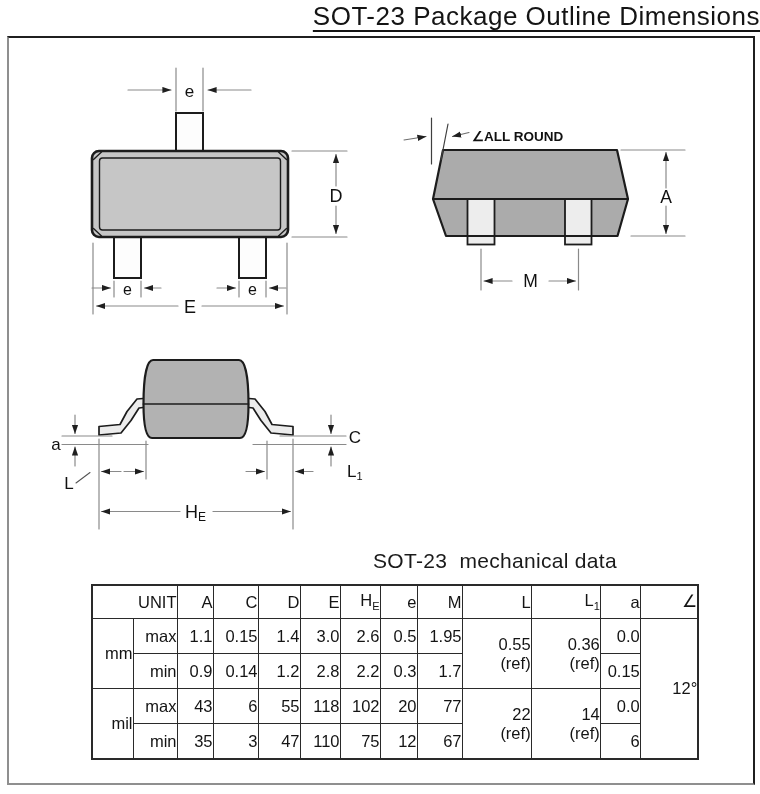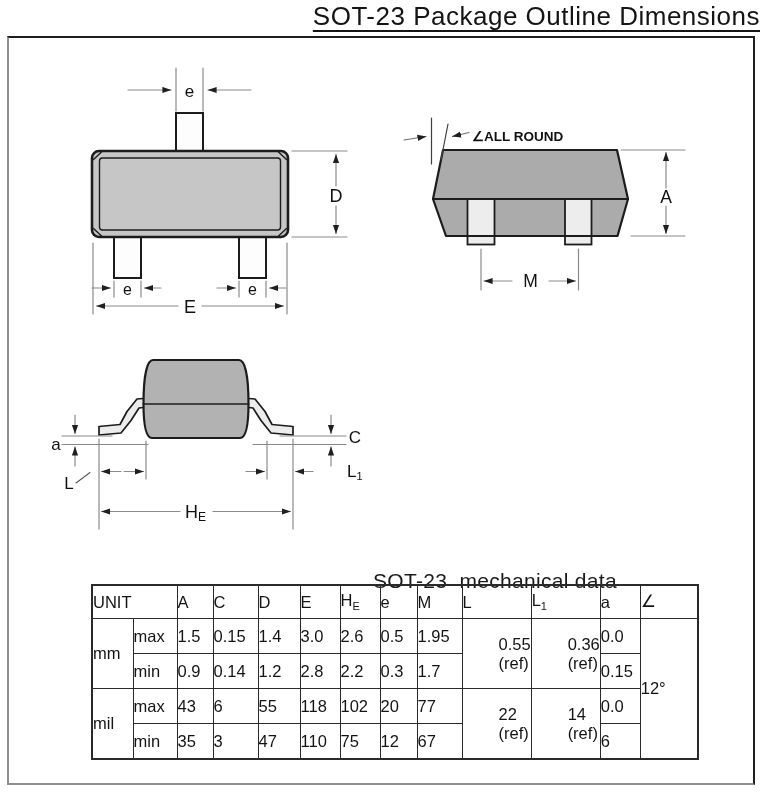--- a/index.html
+++ b/index.html
@@ -16,30 +16,30 @@
   .frame {
     position:absolute; left:7px; top:36px; width:744px; height:745px;
     border-style:solid; border-width:2px;
     border-color:#1f1f1f #1f1f1f #8f8f8f #8f8f8f;
     background:#ffffff;
   }
   svg.drawings { position:absolute; left:0; top:0; width:760px; height:794px; }
   svg text { font-family:"Liberation Sans", sans-serif; fill:#111111; }
   .mech-heading {
     position:absolute; left:373px; top:549px;
-    font-size:21px; color:#1a1a1a; letter-spacing:0.3px; white-space:pre;margin-top:20px;
+    font-size:21px; color:#1a1a1a; letter-spacing:0.3px; white-space:pre;
   }
   table.mech {
     position:absolute; left:91px; top:584px;
     border-collapse:collapse; table-layout:fixed;
     font-size:16.5px; color:#141414;
     border:2px solid #2a2a2a;
   }
   table.mech th, table.mech td {
-    border:1.5px solid #2a2a2a; text-align:left; vertical-align:middle;
+    border:1.5px solid #2a2a2a; text-align:right; vertical-align:middle;
     padding:0; font-weight:normal; line-height:1.1; overflow:hidden;
   }
   table.mech th { height:32px; }
   table.mech td { height:34px;margin-top:12px; }
   table.mech sub { font-size:11px; }
   .refcell span { display:block;padding-left:36px; }
   .angle-glyph { font-size:17px; }
 </style>
 </head>
 <body>
@@ -226,21 +226,21 @@
     <th>e</th>
     <th>M</th>
     <th>L</th>
     <th><span>L</span><sub>1</sub></th>
     <th>a</th>
     <th class="angle-glyph">∠</th>
   </tr>
   <tr>
     <td rowspan="2">mm</td>
     <td>max</td>
-    <td>1.5</td>
+    <td>1.1</td>
     <td>0.15</td>
     <td>1.4</td>
     <td>3.0</td>
     <td>2.6</td>
     <td>0.5</td>
     <td>1.95</td>
     <td rowspan="2" class="refcell">
           <span>0.55</span>
           <span>(ref)</span>
         </td>

